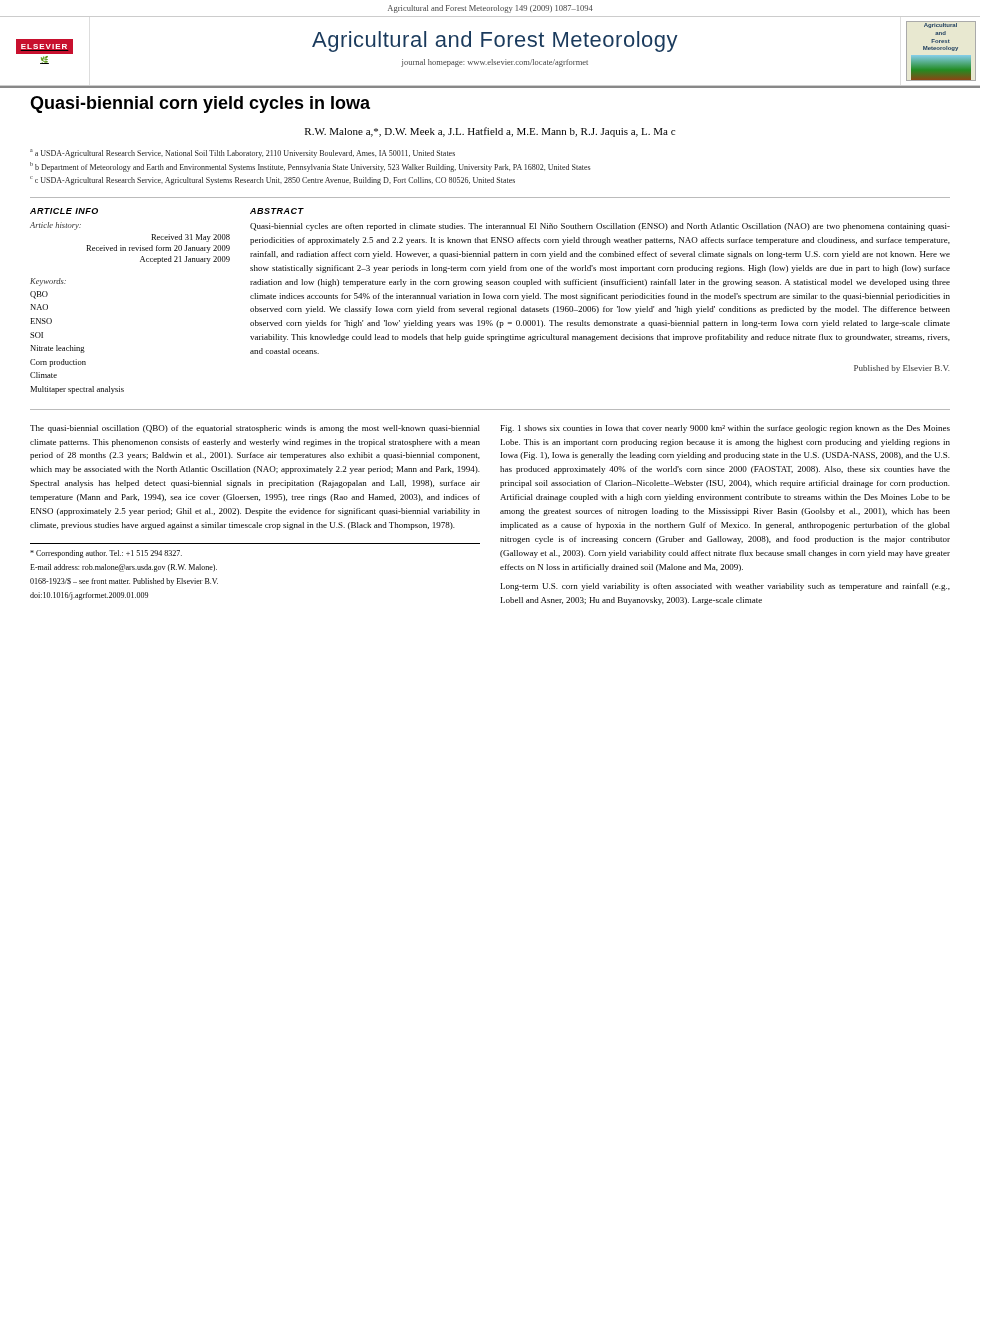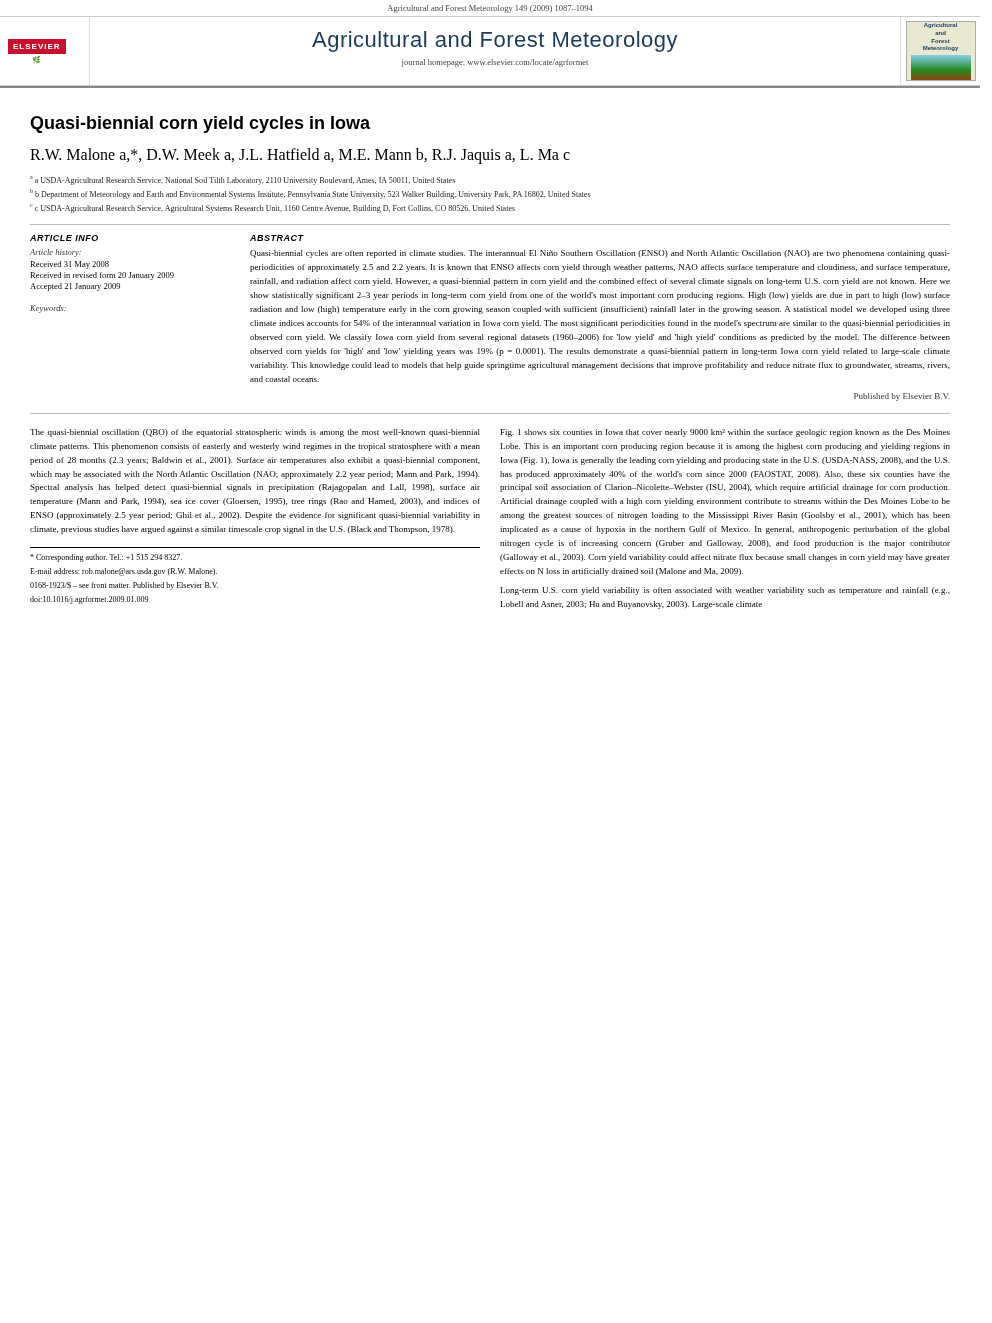--- a/index.html
+++ b/index.html
@@ -54,38 +54,39 @@
       align-items: center;
       justify-content: center;
       flex-direction: column;
       font-size: 6px;
       color: #333;
       text-align: center;
     }
 
     
     .content-area {
-      padding: 24px 30px 10px 30px;
+      padding: 4px 30px 10px 30px;
     }
 
     
     .article-title {
       font-size: 18px;
       font-weight: bold;
       font-family: Arial, sans-serif;
       color: #000;
       margin-bottom: 8px;
       line-height: 1.3;
     }
 
     
     .authors {
-      font-size: 16px;
+      font-size: 11px;
       margin-bottom: 6px;
       line-height: 1.5;
+      text-align: center;
     }
 
     
     .affiliations {
       font-size: 8px;
       margin-bottom: 10px;
       line-height: 1.5;
       color: #222;
     }
     .affiliations sup { font-size: 6px; }
@@ -123,20 +124,21 @@
     }
     .article-info-label {
       font-size: 8.5px;
       font-style: italic;
       color: #333;
       margin-bottom: 2px;
     }
     .article-info-value {
       font-size: 8.5px;
       margin-bottom: 1px;
+      text-align: right;
     }
 
     
     .keywords-list {
       font-size: 8.5px;
       line-height: 1.6;
     }
 
     
     .abstract-text {
@@ -195,21 +197,21 @@
 <body>
 
 <div class="page">
 
   <div class="header-wrapper">
     <div class="journal-meta-top">
       <span>Agricultural and Forest Meteorology 149 (2009) 1087–1094</span>
     </div>
     <div style="display:flex; align-items:stretch; border-bottom:1px solid #ccc;">
 
-      <div style="width:90px; display:flex; flex-direction:column; align-items:flex-start; justify-content:center; padding:6px 8px; border-right:1px solid #ddd;">
+      <div style="width:90px; display:flex; flex-direction:column; align-items:center; justify-content:center; padding:6px 8px; border-right:1px solid #ddd;text-decoration:underline;">
         <div style="text-align:center;">
           <div style="background:#c8102e; color:white; font-family:Arial,sans-serif; font-weight:bold; font-size:8px; letter-spacing:1px; padding:3px 5px; margin-bottom:2px;">ELSEVIER</div>
           <div style="font-size:7px; color:#333; font-family:Arial,sans-serif;">🌿</div>
         </div>
       </div>
 
       <div style="flex:1; text-align:center; padding:4px 10px;">
         <div class="journal-title-main">Agricultural and Forest Meteorology</div>
         <div class="journal-homepage">journal homepage: www.elsevier.com/locate/agrformet</div>
       </div>
@@ -227,35 +229,45 @@
 
     <div class="article-title">Quasi-biennial corn yield cycles in Iowa</div>
 
     <div class="authors">
       <span>R.W. Malone a,*, D.W. Meek a, J.L. Hatfield a, M.E. Mann b, R.J. Jaquis a, L. Ma c</span>
     </div>
 
     <div class="affiliations">
       <div><sup>a</sup> <span>a USDA-Agricultural Research Service, National Soil Tilth Laboratory, 2110 University Boulevard, Ames, IA 50011, United States</span></div>
       <div><sup>b</sup> <span>b Department of Meteorology and Earth and Environmental Systems Institute, Pennsylvania State University, 523 Walker Building, University Park, PA 16802, United States</span></div>
-      <div><sup>c</sup> <span>c USDA-Agricultural Research Service, Agricultural Systems Research Unit, 1160 Centre Avenue, Building D, Fort Collins, CO 80526, United States</span></div>
+      <div><sup>c</sup> <span>c USDA-Agricultural Research Service, Agricultural Systems Research Unit, 2850 Centre Avenue, Building D, Fort Collins, CO 80526, United States</span></div>
     </div>
 
     <hr class="divider-line">
 
     <div class="two-col">
 
       <div class="left-col">
         <div class="section-header">ARTICLE INFO</div>
         <div class="article-info-label">Article history:</div>
         <div class="article-info-value">Received 31 May 2008</div>
         <div class="article-info-value">Received in revised form 20 January 2009</div>
         <div class="article-info-value">Accepted 21 January 2009</div>
         <br>
         <div class="article-info-label">Keywords:</div>
+        <div class="keywords-list">
+          <div>QBO</div>
+          <div>NAO</div>
+          <div>ENSO</div>
+          <div>SOI</div>
+          <div>Nitrate leaching</div>
+          <div>Corn production</div>
+          <div>Climate</div>
+          <div>Multitaper spectral analysis</div>
+        </div>
       </div>
 
       <div class="right-col">
         <div class="section-header">ABSTRACT</div>
         <div class="abstract-text">
           <p>Quasi-biennial cycles are often reported in climate studies. The interannual El Niño Southern Oscillation (ENSO) and North Atlantic Oscillation (NAO) are two phenomena containing quasi-periodicities of approximately 2.5 and 2.2 years. It is known that ENSO affects corn yield through weather patterns, NAO affects surface temperature and cloudiness, and surface temperature, rainfall, and radiation affect corn yield. However, a quasi-biennial pattern in corn yield and the combined effect of several climate signals on long-term U.S. corn yield are not known. Here we show statistically significant 2–3 year periods in long-term corn yield from one of the world's most important corn producing regions. High (low) yields are due in part to high (low) surface radiation and low (high) temperature early in the corn growing season coupled with sufficient (insufficient) rainfall later in the growing season. A statistical model we developed using three climate indices accounts for 54% of the interannual variation in Iowa corn yield. The most significant periodicities found in the model's spectrum are similar to the quasi-biennial periodicities in observed corn yield. We classify Iowa corn yield from several regional datasets (1960–2006) for 'low yield' and 'high yield' conditions as predicted by the model. The difference between observed corn yields for 'high' and 'low' yielding years was 19% (p = 0.0001). The results demonstrate a quasi-biennial pattern in long-term Iowa corn yield related to large-scale climate variability. This knowledge could lead to models that help guide springtime agricultural management decisions that improve profitability and reduce nitrate flux to groundwater, streams, rivers, and coastal oceans.</p>
         </div>
         <div class="published-by">Published by Elsevier B.V.</div>
       </div>
     </div>

